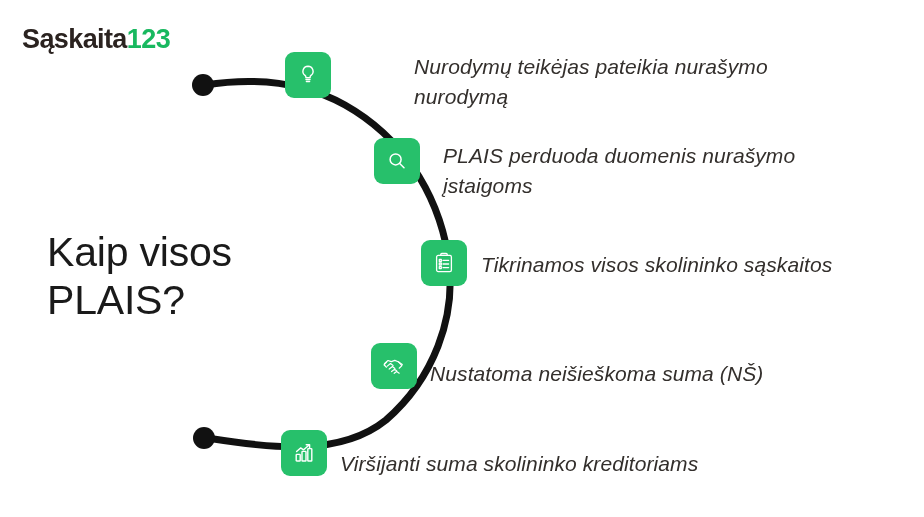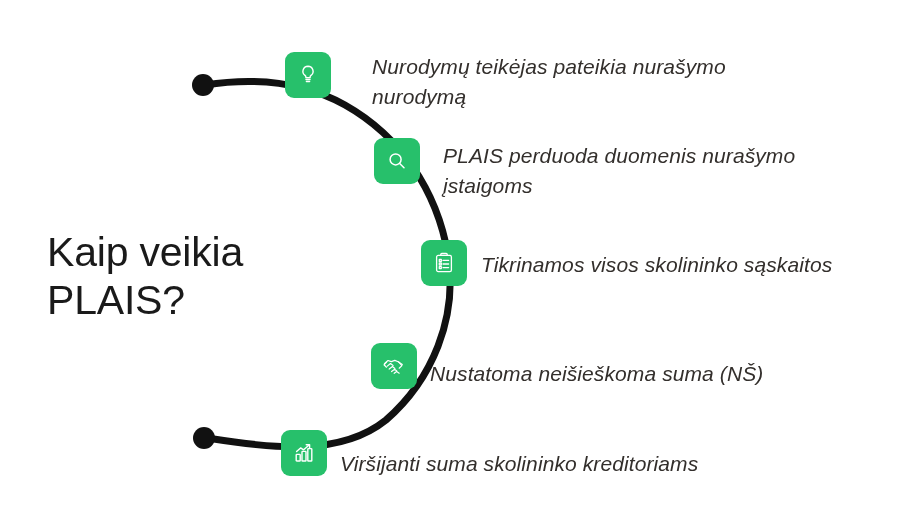--- a/index.html
+++ b/index.html
@@ -69,33 +69,36 @@
 
   
   .step-label {
     position: absolute;
     font-style: italic;
     font-size: 21px;
     line-height: 1.42;
     color: #332f2c;
     letter-spacing: 0.1px;
   }
-  .lbl-0 { left: 372px; top: 52px;  width: 440px; }
+  .lbl-0 { left: 414px; top: 52px;  width: 440px; }
   .lbl-1 { left: 443px; top: 141px; width: 430px; }
   .lbl-2 { left: 481px; top: 250px; width: 430px; }
   .lbl-3 { left: 430px; top: 359px; width: 430px; }
   .lbl-4 { left: 340px; top: 449px; width: 470px; }
 </style>
 </head>
 <body>
 
 <div id="canvas">
 
+  <div id="logo">
+    <span class="logo-word">Sąskaita</span><span class="logo-num">123</span>
+  </div>
 
-  <div id="headline">Kaip veikia PLAIS?</div>
+  <div id="headline">Kaip visos PLAIS?</div>
 
   <svg id="arc-svg" viewBox="0 0 924 517">
     <path d="M 205 85
              C 250 78, 300 80, 345 105
              C 400 136, 437 190, 448 255
              C 458 318, 432 380, 386 420
              C 340 457, 272 448, 207 438" fill="none" stroke="#111111" stroke-width="7" stroke-linecap="round"></path>
     <circle cx="203" cy="85" r="11" fill="#111111"></circle>
     <circle cx="204" cy="438" r="11" fill="#111111"></circle>
   </svg>

